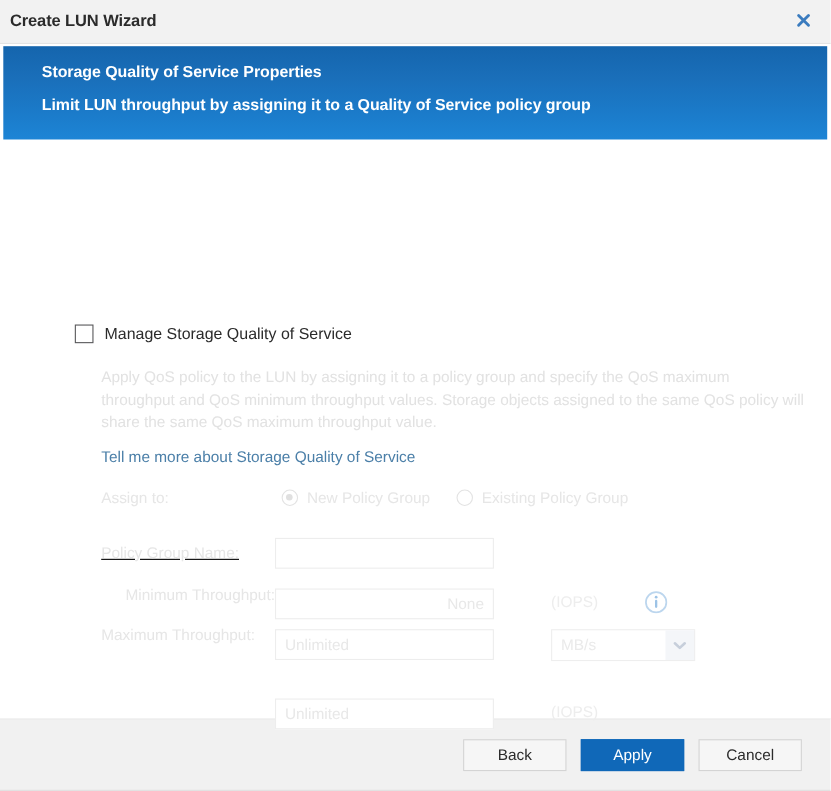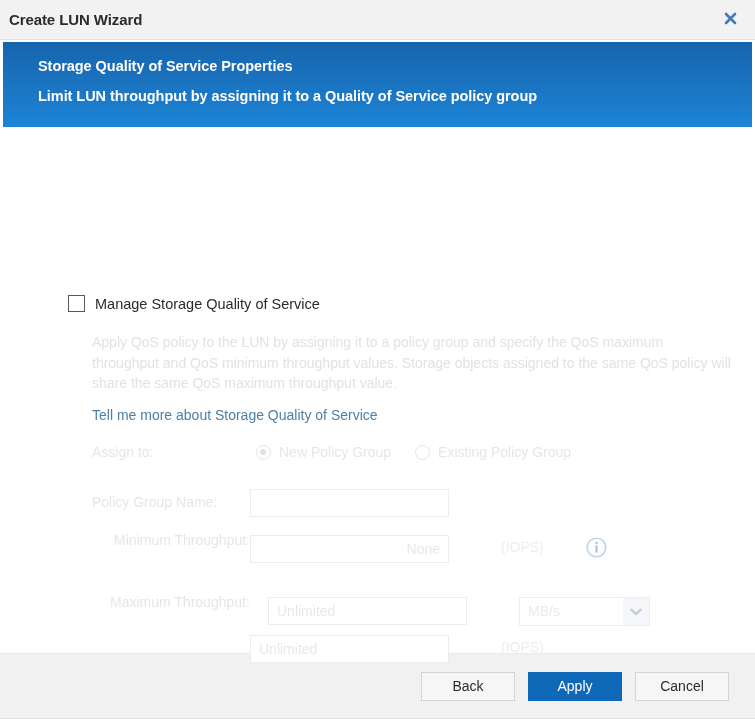--- a/index.html
+++ b/index.html
@@ -308,39 +308,39 @@
     <div class="assign-row">
       <div class="assign-label">Assign to:</div>
       <div class="radio-group">
         <div class="radio checked"></div>
         <div class="radio-label">New Policy Group</div>
         <div class="radio"></div>
         <div class="radio-label">Existing Policy Group</div>
       </div>
     </div>
 
-    <div class="field-row" style="top:362px;">
+    <div class="field-row" style="top:362px;text-decoration:underline;">
       <div class="field-label">Policy Group Name:</div>
       <div class="input"></div>
     </div>
 
     <div class="field-row" style="top:400px;text-align:right;">
       <div class="field-label">Minimum Throughput:</div>
       <div class="input" style="margin-top:8px;">None</div>
       <div class="unit" style="margin-top:8px;">(IOPS)</div>
       <div class="info-icon" style="margin-top:10px;">
         <svg width="21" height="21" viewBox="0 0 21 21">
           <circle cx="10.5" cy="10.5" r="9.3" fill="none" stroke="#bcd6ee" stroke-width="1.6"></circle>
           <circle cx="10.5" cy="5.9" r="1.25" fill="#9dc3e6"></circle>
           <rect x="9.45" y="8.3" width="2.1" height="7.4" rx="1" fill="#9dc3e6"></rect>
         </svg>
       </div>
     </div>
 
-    <div class="field-row" style="top:462px;margin-left:18px;">
+    <div class="field-row" style="top:437px;">
       <div class="field-label">Maximum Throughput:</div>
       <div class="input" style="margin-top:8px;">Unlimited</div>
       <div class="select" style="margin-top:8px;">
         <span>MB/s</span>
         <span class="select-arrow">
           <svg width="12" height="8" viewBox="0 0 12 8">
             <path d="M1.5 1.8 L6 6 L10.5 1.8" fill="none" stroke="#c7cfdb" stroke-width="2.4" stroke-linecap="round" stroke-linejoin="round"></path>
           </svg>
         </span>
       </div>

